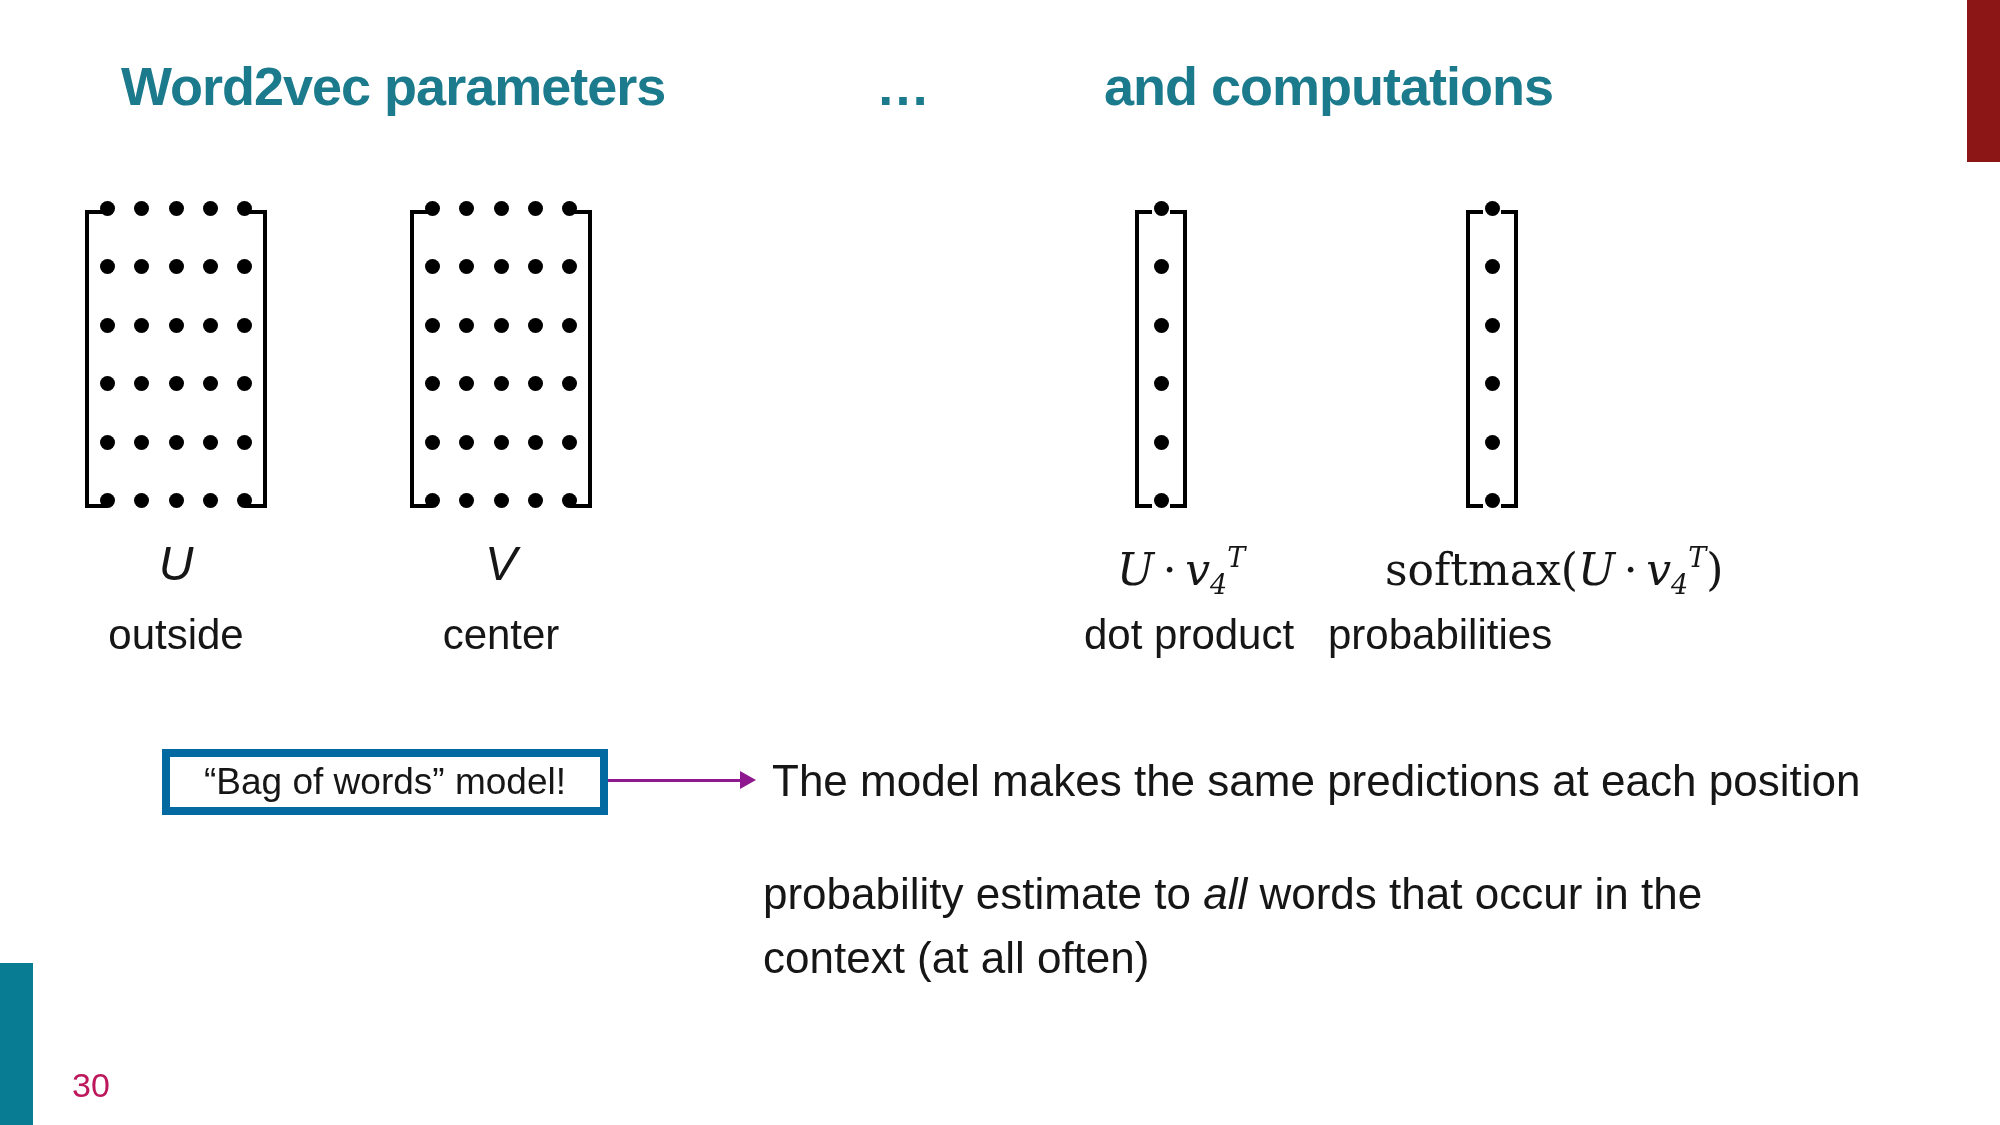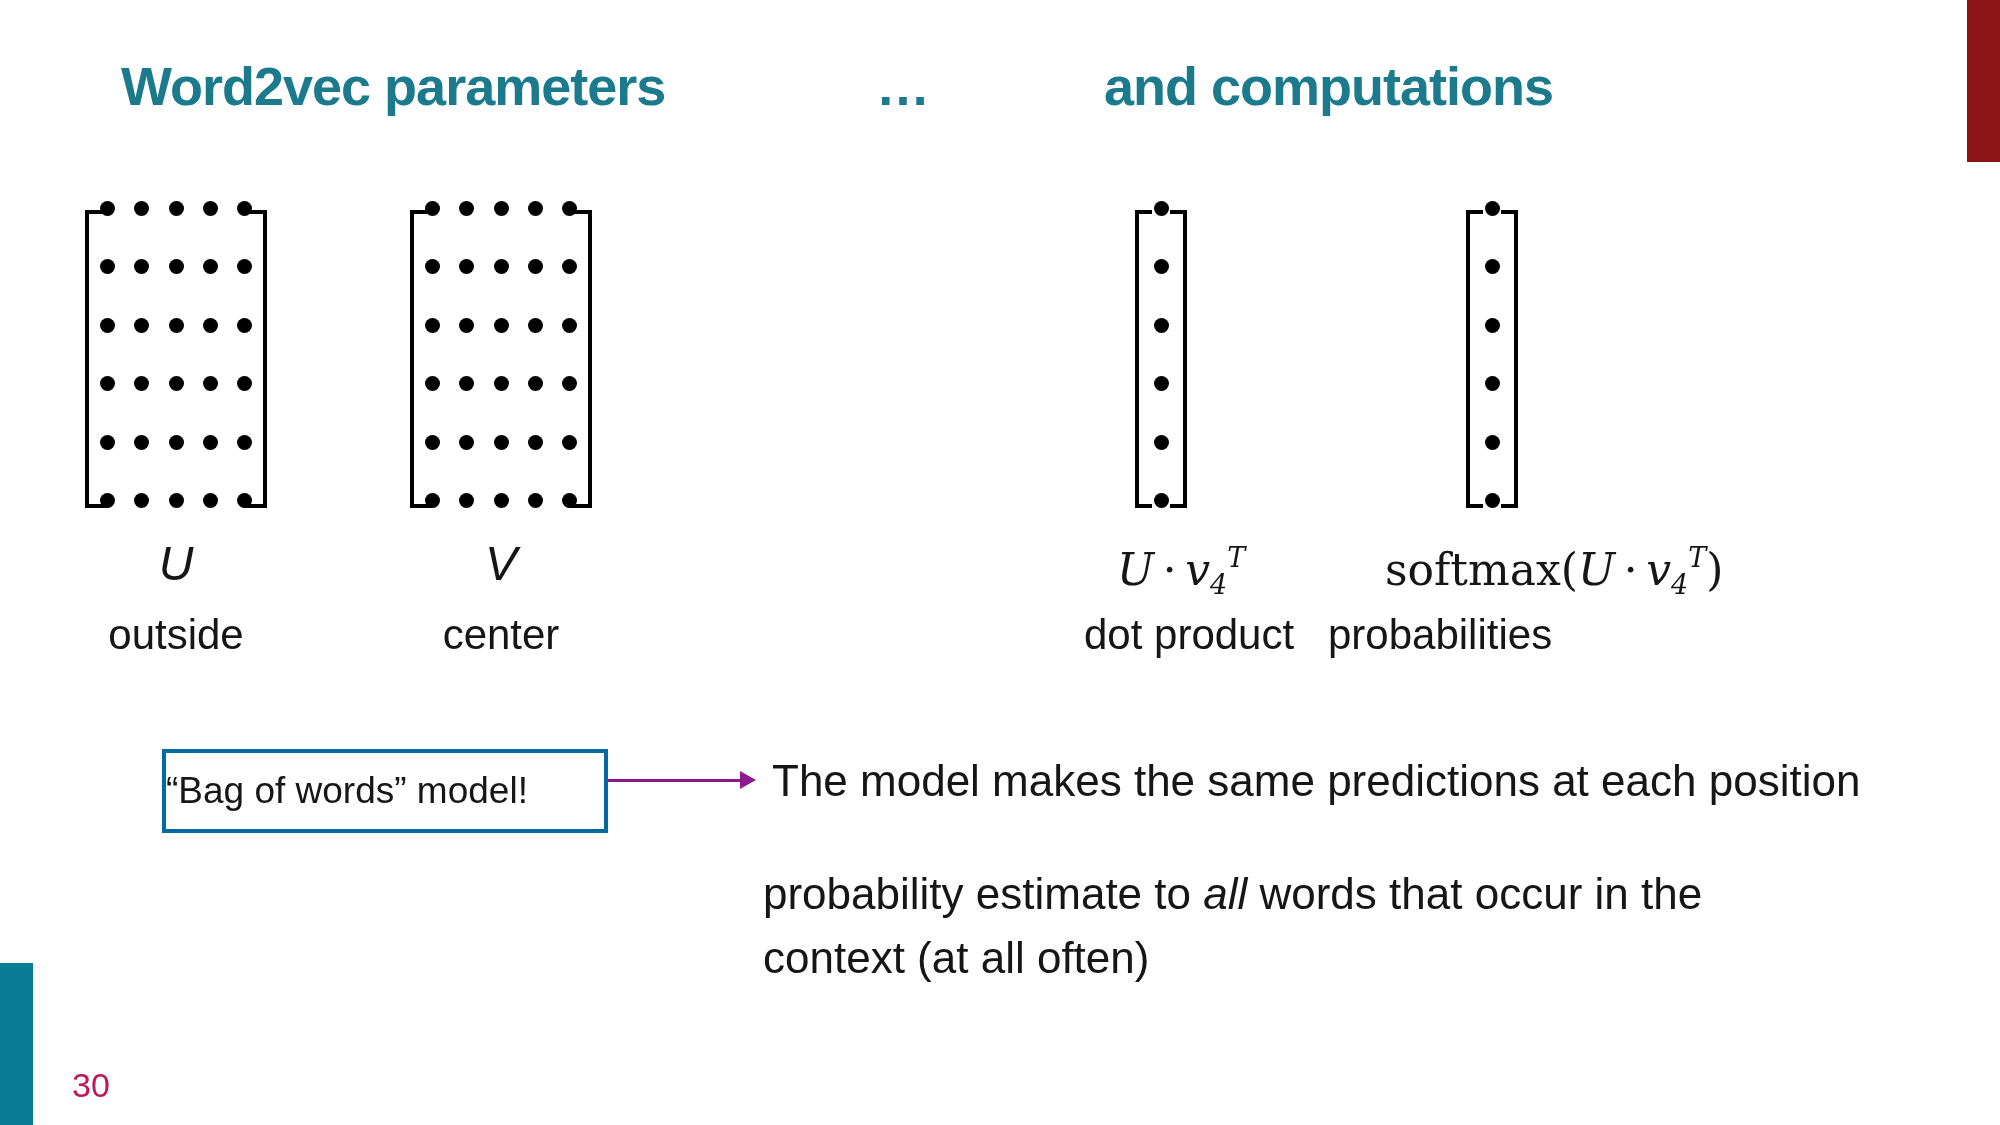--- a/index.html
+++ b/index.html
@@ -60,23 +60,23 @@
   .formula{top:542px;font-family:"DejaVu Serif","Liberation Serif",serif;
     font-size:44px;line-height:56px;white-space:nowrap;}
   .f1{left:1117px;}
   .f2{left:1385px;}
   .mi{font-style:italic;}
   .mo{font-style:normal;padding:0 8px;}
   .formula sub{font-size:27px;font-style:italic;vertical-align:baseline;position:relative;top:9px;}
   .formula sup{font-size:27px;font-style:italic;vertical-align:baseline;position:relative;top:-18px;}
 
   
-  .bow-box{left:162px;top:749px;width:446px;height:84px;
-    border:4px solid #0369a1;box-sizing:border-box;
-    display:flex;align-items:center;justify-content:flex-start;
+  .bow-box{left:162px;top:749px;width:446px;height:66px;
+    border:8px solid #0369a1;box-sizing:border-box;
+    display:flex;align-items:center;justify-content:center;
     font-size:37px;white-space:nowrap;}
   .arrow-line{left:608px;top:779px;width:134px;height:3px;background:#8E188E;}
   .arrow-head{left:740px;top:771px;width:0;height:0;
     border-left:16px solid #8E188E;border-top:9px solid transparent;border-bottom:9px solid transparent;}
 
   
   .arrow-text{left:757px;top:756px;font-size:44px;line-height:50px;white-space:nowrap;margin-left:15px;}
   .paragraph{left:763px;top:862px;font-size:44px;line-height:64px;}
   .paragraph .line{white-space:nowrap;}
   .it{font-style:italic;}

